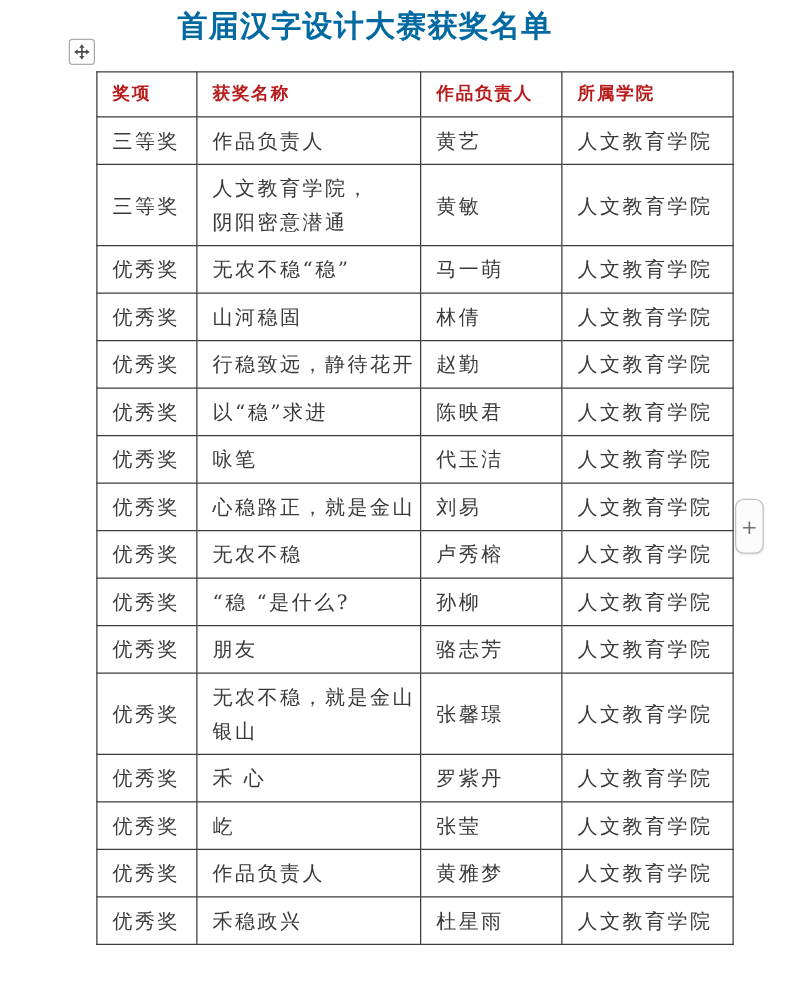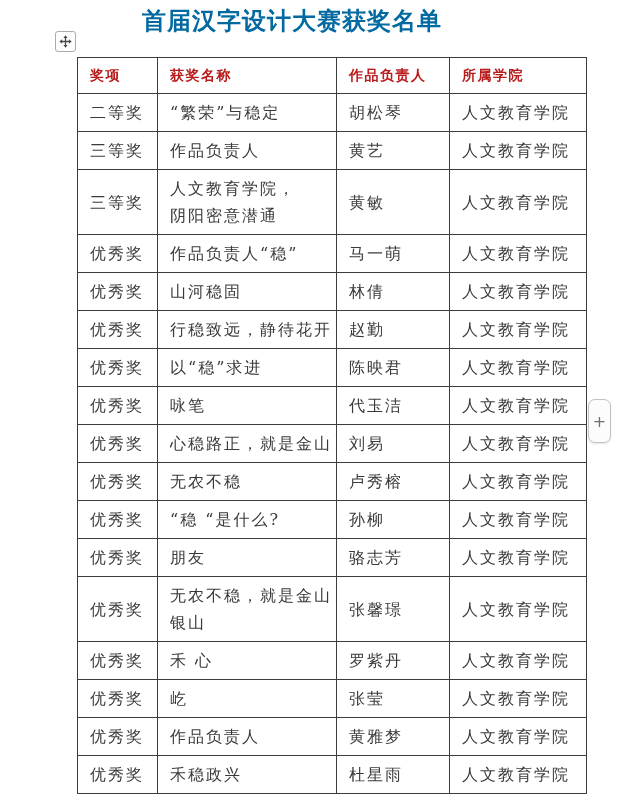--- a/index.html
+++ b/index.html
@@ -101,41 +101,35 @@
   <thead>
     <tr>
       <th>奖项</th>
       <th>获奖名称</th>
       <th>作品负责人</th>
       <th>所属学院</th>
     </tr>
   </thead>
   <tbody id="rows-body">
       <tr>
-        <td>二等奖</td>
-        <td>“繁荣”与稳定</td>
-        <td>胡松琴</td>
-        <td>人文教育学院</td>
-      </tr>
-      <tr>
         <td>三等奖</td>
         <td>作品负责人</td>
         <td>黄艺</td>
         <td>人文教育学院</td>
       </tr>
       <tr>
         <td>三等奖</td>
         <td>人文教育学院，
 阴阳密意潜通</td>
         <td>黄敏</td>
         <td>人文教育学院</td>
       </tr>
       <tr>
         <td>优秀奖</td>
-        <td>作品负责人“稳”</td>
+        <td>无农不稳“稳”</td>
         <td>马一萌</td>
         <td>人文教育学院</td>
       </tr>
       <tr>
         <td>优秀奖</td>
         <td>山河稳固</td>
         <td>林倩</td>
         <td>人文教育学院</td>
       </tr>
       <tr>

